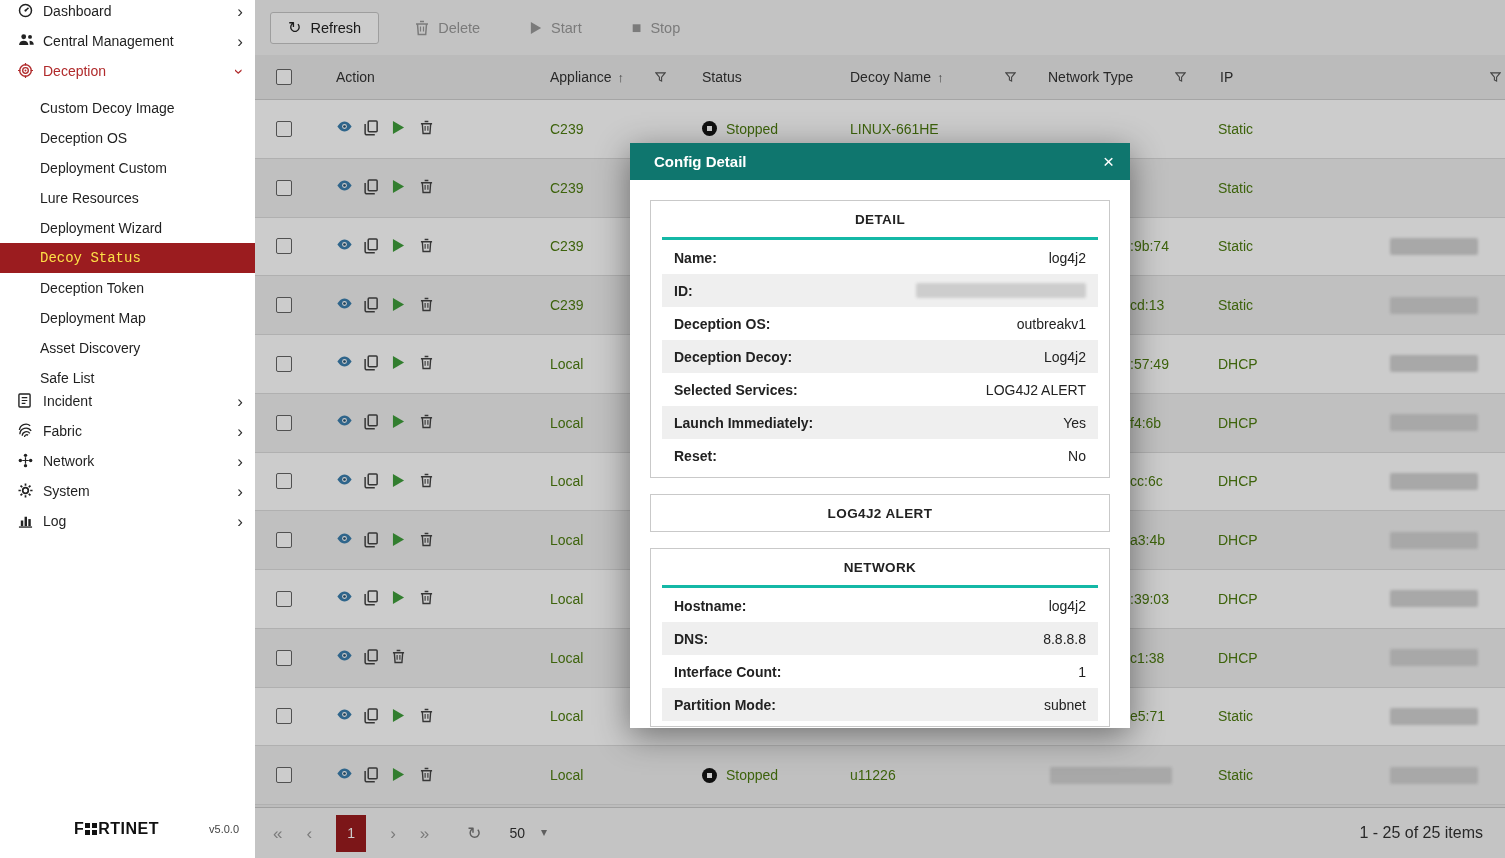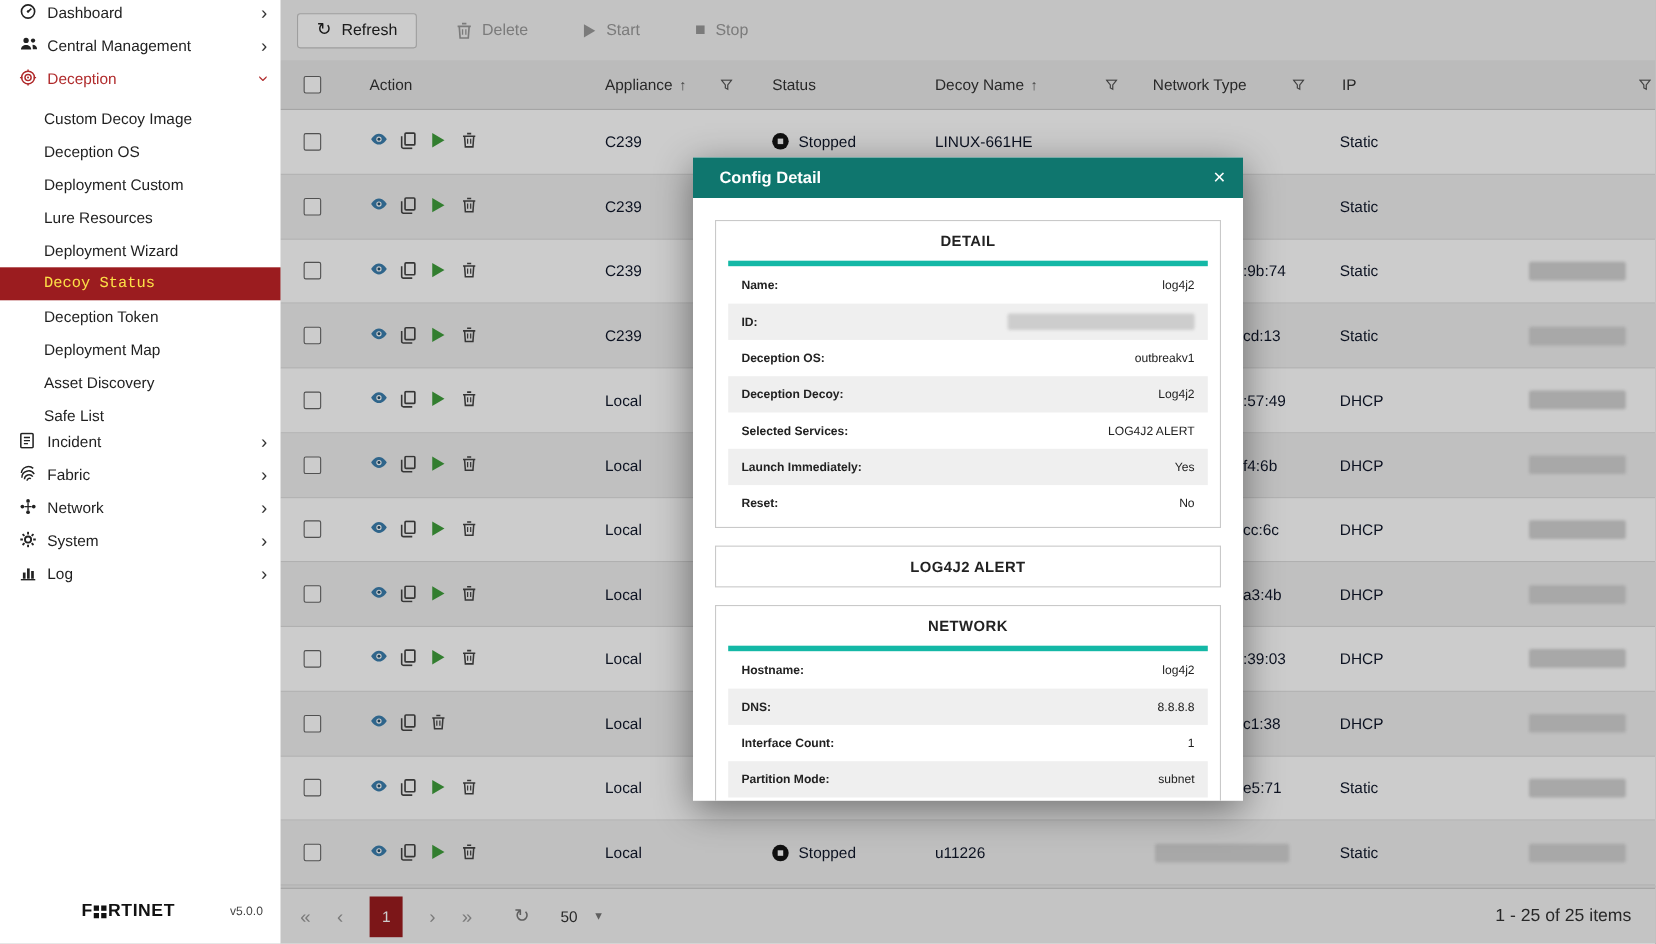--- a/index.html
+++ b/index.html
@@ -41,21 +41,21 @@
   .col-status { width:150px; padding-left:22px; }
   .col-decoy { width:200px; padding-left:20px; }
   .col-mac { width:170px; padding-left:20px; }
   .col-nettype { width:170px; padding-left:18px; }
   .col-ip { flex:1; padding-left:20px; }
   .sort { margin-left:6px; color:#555; font-size:13px; }
   .funnel { margin-left:auto; margin-right:14px; display:flex; cursor:pointer; }
   .col-ip .funnel { margin-right:4px; }
   .cb { width:16px; height:16px; border:1.5px solid #666; border-radius:2px; background:#fff; display:inline-block; cursor:pointer; }
   .rows { }
-  .row { height:58.75px; display:flex; align-items:center; background:#fff; border-bottom:1px solid #dcdcdc; font-size:14px; color:#0f172a; }
+  .row { height:58.75px; display:flex; align-items:center; background:#fff; border-bottom:1px solid #dcdcdc; font-size:14px; color:#4d7c0f; }
   .row.alt { background:#f0f0f0; }
   .act { width:17px; height:17px; margin-right:11px; display:inline-flex; cursor:pointer; color:#444; }
   .act svg { display:block; }
   .act-start { color:#3f9e3b; }
   .stop-ico { width:15px; height:15px; border-radius:50%; background:#151515; display:inline-flex; align-items:center; justify-content:center; margin-right:9px; flex:none; }
   .stop-ico::after { content:''; width:5px; height:5px; background:#fff; }
   .mac-frag { margin-left:80px; white-space:nowrap; }
   .redact { background:#d2d2d2; height:17px; border-radius:2px; filter:blur(1.5px); }
   .redact.mac { width:122px; }
   .redact.ip { width:88px; }
@@ -70,23 +70,23 @@
   .pg-range { margin-left:auto; color:#333; font-size:16px; }
 
   
   .overlay { position:absolute; left:255px; top:0; right:0; bottom:0; background:rgba(0,0,0,0.2); z-index:40; }
   .modal { position:absolute; left:630px; top:143px; width:500px; height:585px; background:#fff; z-index:50; box-shadow:0 8px 32px rgba(0,0,0,0.45); overflow:hidden; }
   .modal-header { height:37px; background:#0f766e; color:#fff; display:flex; align-items:center; padding:0 16px 0 24px; font-size:15px; font-weight:700; }
   .modal-close { margin-left:auto; font-size:19px; font-weight:400; cursor:pointer; }
   .modal-body { padding:20px; }
   .msection { border:1px solid #c9c9c9; margin-bottom:16px; padding-bottom:0; }
   .msection-title { text-align:center; font-weight:700; font-size:13.5px; color:#222; padding:11px 0 10px; letter-spacing:.4px; margin:0 11px; }
-  .msection-title.underline { border-bottom:5px solid #14b8a6; }
+  .msection-title.underline { border-bottom:3px solid #14b8a6; }
   .msection .sec-rows { padding:1px 0 5px; }
-  .mrow { display:flex; align-items:center; height:33px; margin:0 11px; padding:0 12px; font-size:11px; color:#222; }
+  .mrow { display:flex; align-items:center; height:33px; margin:0 11px; padding:0 12px; font-size:14px; color:#222; }
   .mrow.alt { background:#efefef; }
   .mlabel { font-weight:700; }
   .mvalue { margin-left:auto; }
   .redact-id { width:170px; height:15px; background:#cdcdcd; border-radius:2px; filter:blur(1.5px); margin-left:auto; }
 </style>
 </head>
 <body>
 
 <div class="app">
 

